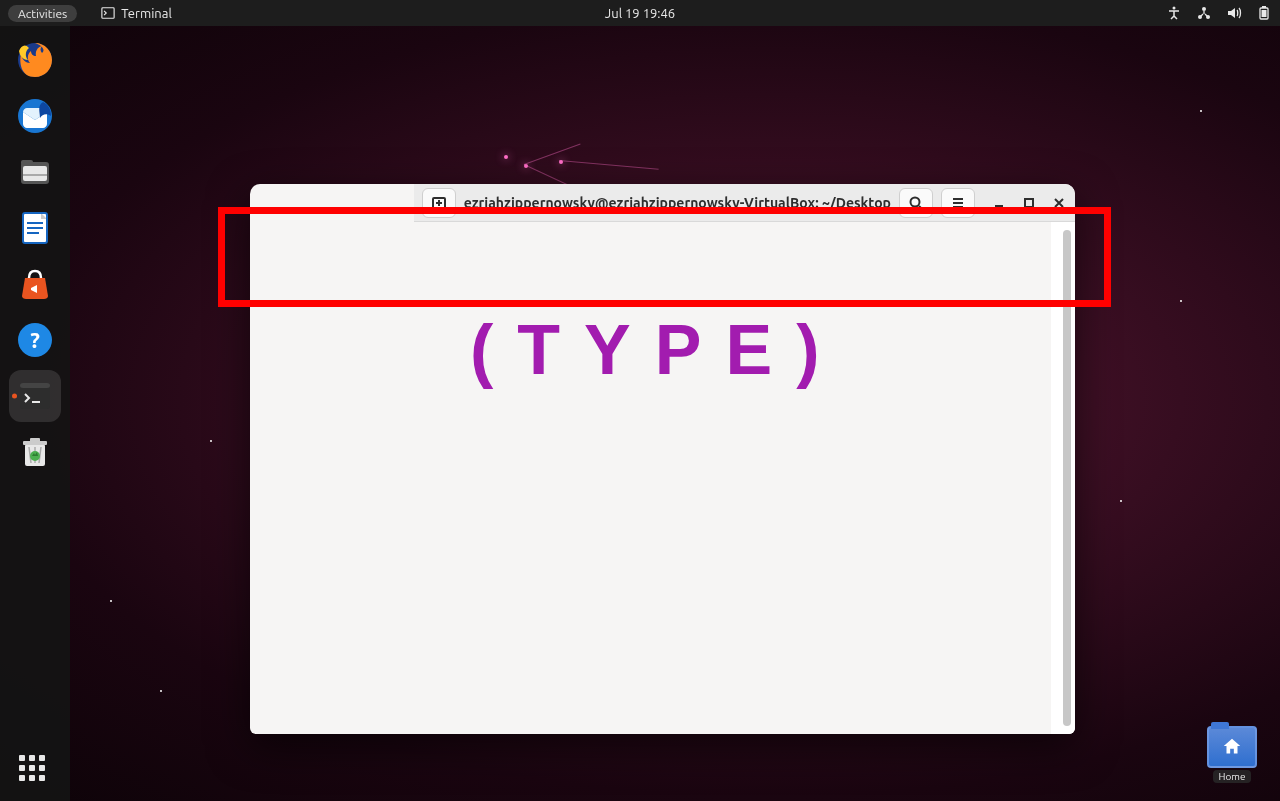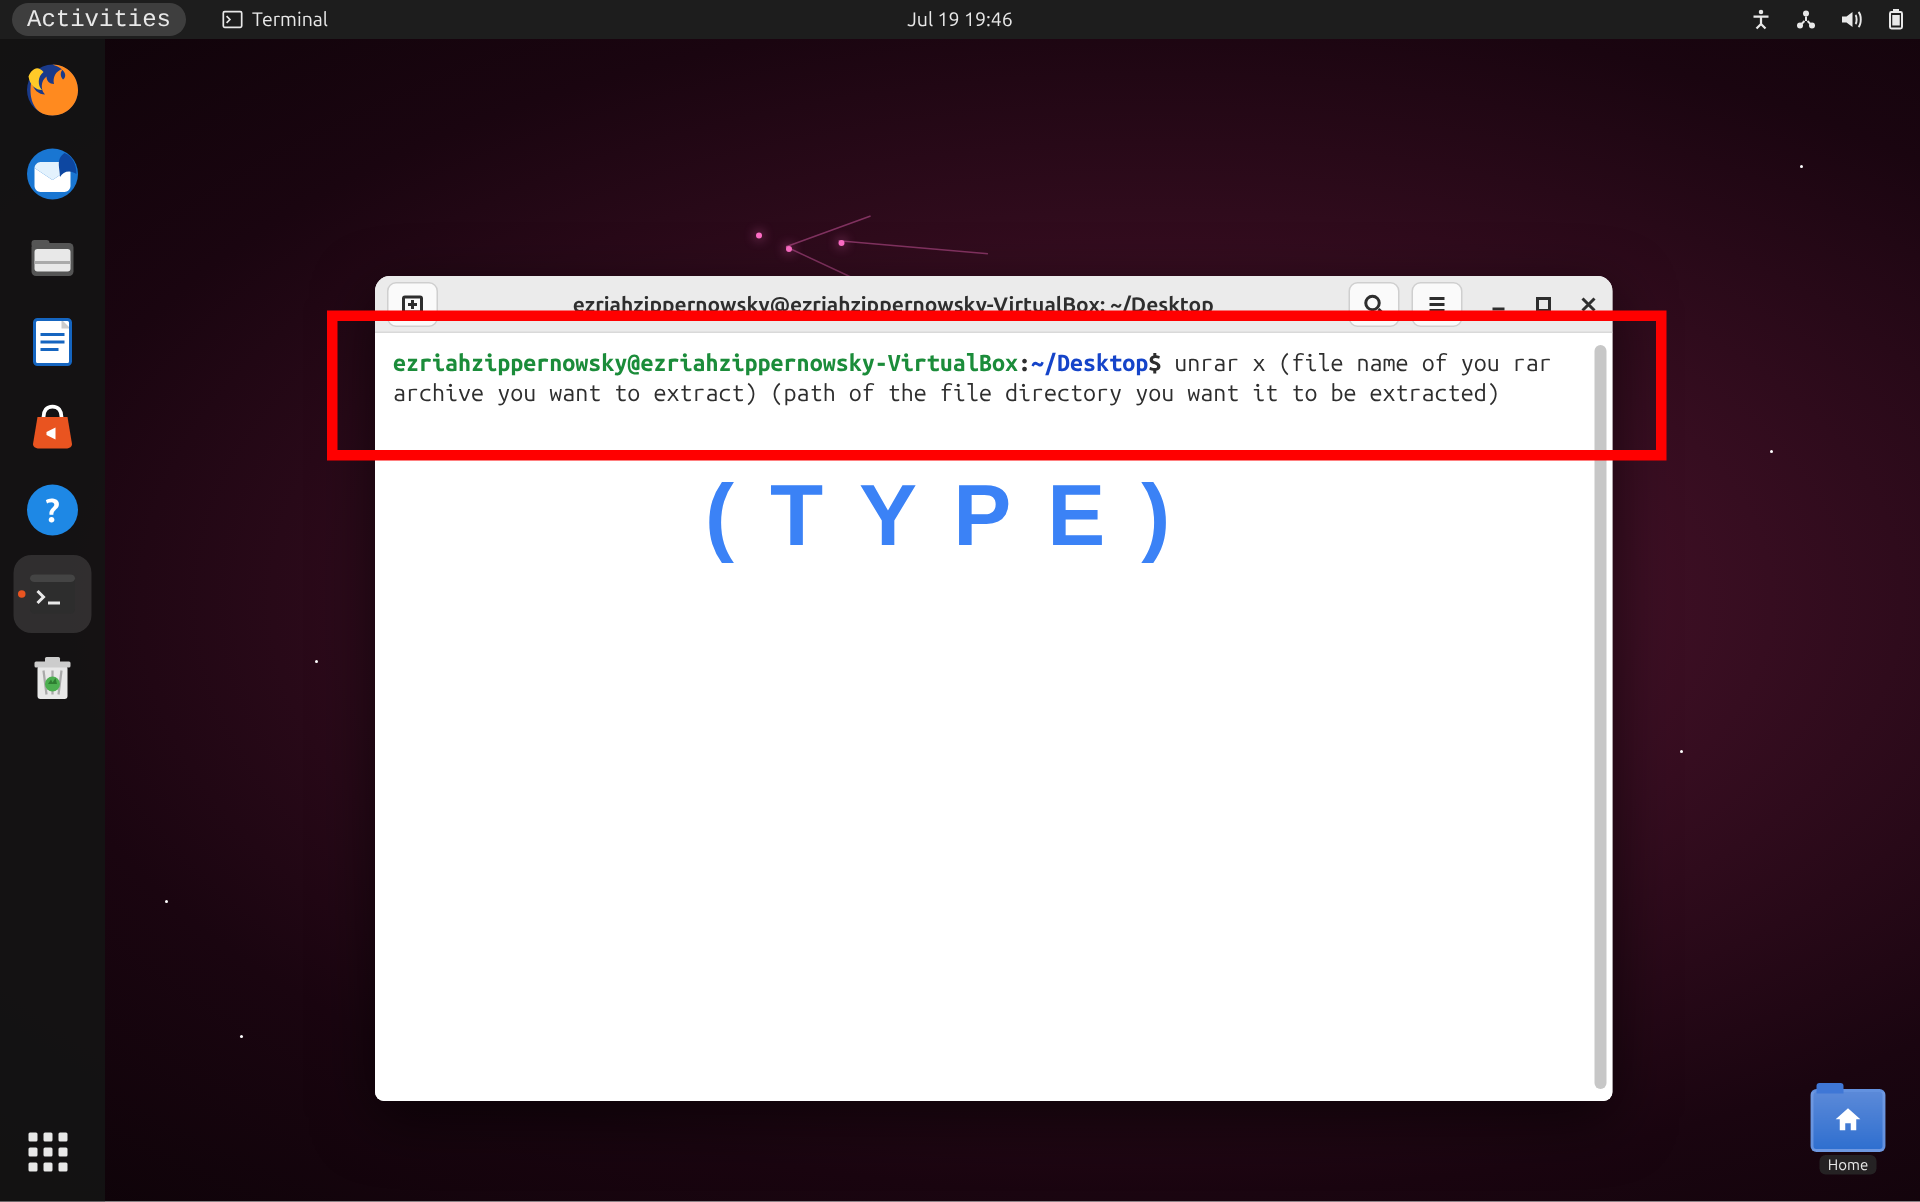--- a/index.html
+++ b/index.html
@@ -15,21 +15,21 @@
   
   .ray { position:absolute; height:1px; background:rgba(255,110,199,.4); transform-origin:left; }
   
   .topbar {
     position: absolute; top:0; left:0; right:0; height: 26px;
     background: #1d1d1d; display:flex; align-items:center;
     font-size: 13px; padding: 0 8px; z-index: 10;
   }
   .activities {
     background: rgba(255,255,255,.15); border-radius: 11px;
-    padding: 2px 10px; font-size: 16px; cursor:pointer;font-family:Liberation Mono, monospace;
+    padding: 2px 10px; font-size: 12px; cursor:pointer;
   }
   .app-ind {
     display:flex; align-items:flex-start; gap:6px; margin-left: 24px;
     font-size: 13px; cursor:pointer;
   }
   .app-ind svg { width:14px; height:14px; }
   .topbar .center { position:absolute; left:50%; transform:translateX(-50%); font-size:13px; }
   .topbar .right { margin-left:auto; display:flex; gap:14px; align-items:center; }
   .tray-icon { width:16px; height:16px; display:flex; align-items:center; justify-content:center; cursor:pointer;}
   .tray-icon svg { width:16px; height:16px; fill:#e8e8e8; }
@@ -72,21 +72,21 @@
     content:""; position:absolute; top:-6px; left:2px; width:18px; height:7px;
     background:#3f77d6; border-radius:2px 2px 0 0;
   }
   .home-icon .folder svg{width:22px; height:22px; fill:#fff;}
   .home-label{ background:rgba(40,40,40,.85); border-radius:4px; padding:1px 6px; display:inline-block;}
   
   .window {
     position:absolute; left:250px; top:184px; width:825px; height:550px;
     background:#f6f5f4; border-radius:10px 10px 6px 6px;
     box-shadow: 0 12px 40px rgba(0,0,0,.6);
-    display:flex; flex-direction:column; overflow:hidden; z-index:4;
+    display:flex; flex-direction:column; overflow:hidden; z-index:4;align-items:flex-end;
   }
   .titlebar{
     height:38px; background:#ebebeb; display:flex; align-items:center;
     padding:0 8px; gap:8px; border-bottom:1px solid #d9d9d9;
   }
   .tb-btn{
     width:34px; height:30px; border:1px solid #cfcfcf; border-radius:6px;
     background:#fafafa; display:flex; align-items:center; justify-content:center;
     cursor:pointer;
   }
@@ -112,22 +112,22 @@
   .prompt-colon{ color:#2e2e2e; font-weight:600;}
   .cmd{ white-space:pre-wrap; word-break:break-word; line-height:1.32;}
   
   .anno-box{
     position:absolute; left:218px; top:207px; width:893px; height:100px;
     border:7px solid #ff0000; z-index:6; pointer-events:none;
   }
   .anno-text{
     position:absolute; left:470px; top:310px;
     font-family: Impact, "Arial Black", sans-serif;
-    font-size:58px; font-weight:900; letter-spacing:24px;
-    color:#3b82f6; z-index:6; pointer-events:none;
+    font-size:70px; font-weight:900; letter-spacing:24px;
+    color:#a21caf; z-index:6; pointer-events:none;
   }
 </style>
 </head>
 <body>
 
 <div class="star bright" style="left:504px;top:155px"></div>
 <div class="star bright" style="left:524px;top:164px"></div>
 <div class="star bright" style="left:559px;top:160px"></div>
 <div class="star" style="left:110px;top:600px"></div>
 <div class="star" style="left:210px;top:440px"></div>
@@ -301,19 +301,18 @@
           </svg>
         </span>
       <span>
           <svg viewBox="0 0 12 12">
             <path d="M2 2l8 8M10 2l-8 8"></path>
           </svg>
         </span>
     </div>
   </div>
   <div class="term-body">
-    <div class="cmd"><span class="prompt-user">ezriahzippernowsky@ezriahzippernowsky-VirtualBox</span><span class="prompt-colon">:</span><span class="prompt-path">~/Desktop</span><span class="prompt-colon">$</span> <span>unrar x (file name of you rar archive you want to extract) (path of the file directory you want it to be extracted)</span></div>
     <div class="scroll"></div>
   </div>
 </div>
 
 <div class="anno-box"></div>
 <div class="anno-text">(TYPE)</div>
 
 </body></html>

